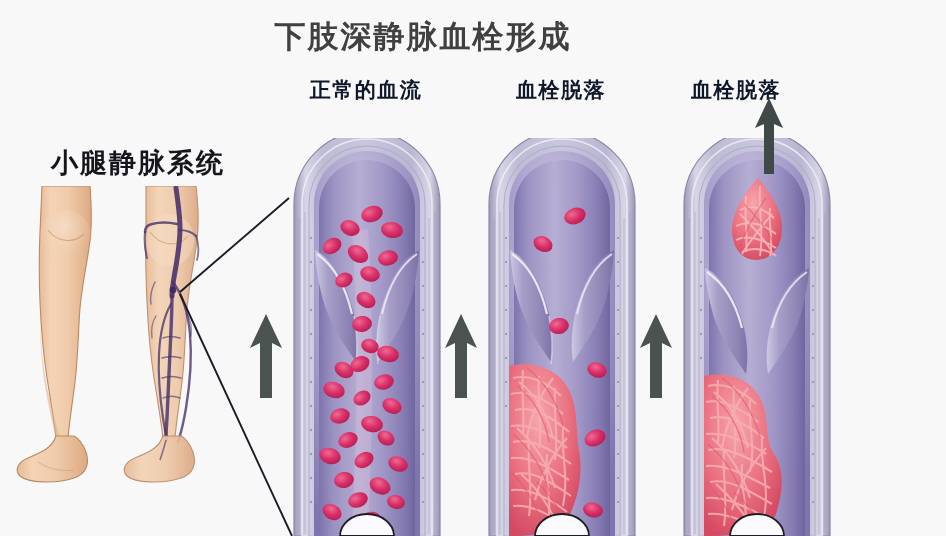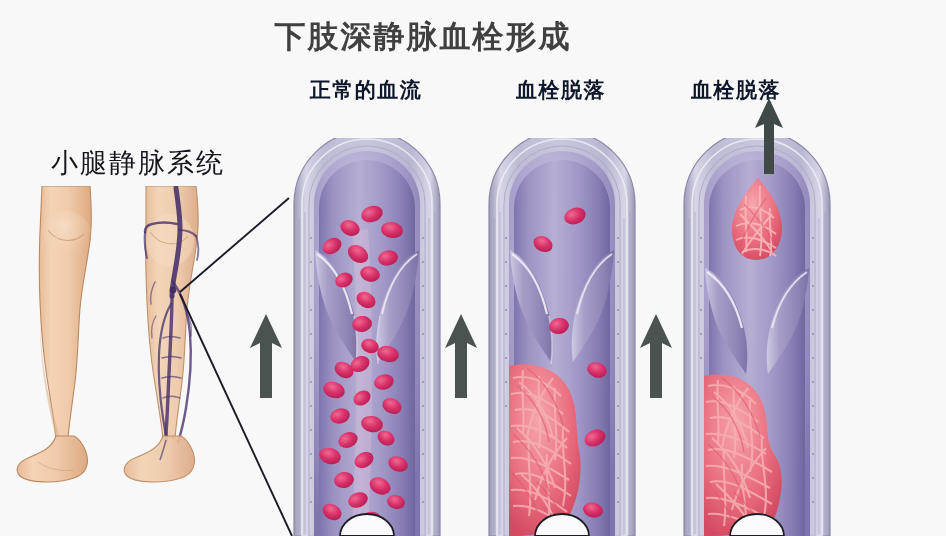--- a/index.html
+++ b/index.html
@@ -24,21 +24,21 @@
     font-size: 21px; font-weight: 700; color: #0f172a;
     letter-spacing: 1.5px; text-align: center; width: 200px;
   }
   #label-normal { left: 266px; }
   #label-forming { left: 461px; }
   #label-embolus { left: 636px; }
 
   .leg-title {
     position: absolute; left: 8px; top: 145px; width: 260px;
     text-align: center;
-    font-size: 27px; font-weight: 400; color: #15151b;
+    font-size: 27px; font-weight: 700; color: #15151b;
     letter-spacing: 2px;
   }
 
   
   #legs { position: absolute; left: 8px; top: 186px; width: 240px; height: 305px; }
   .leg-svg { position: absolute; top: 0; }
   #leg-plain { left: 4px; }
   #leg-veins { left: 112px; }
 
   

